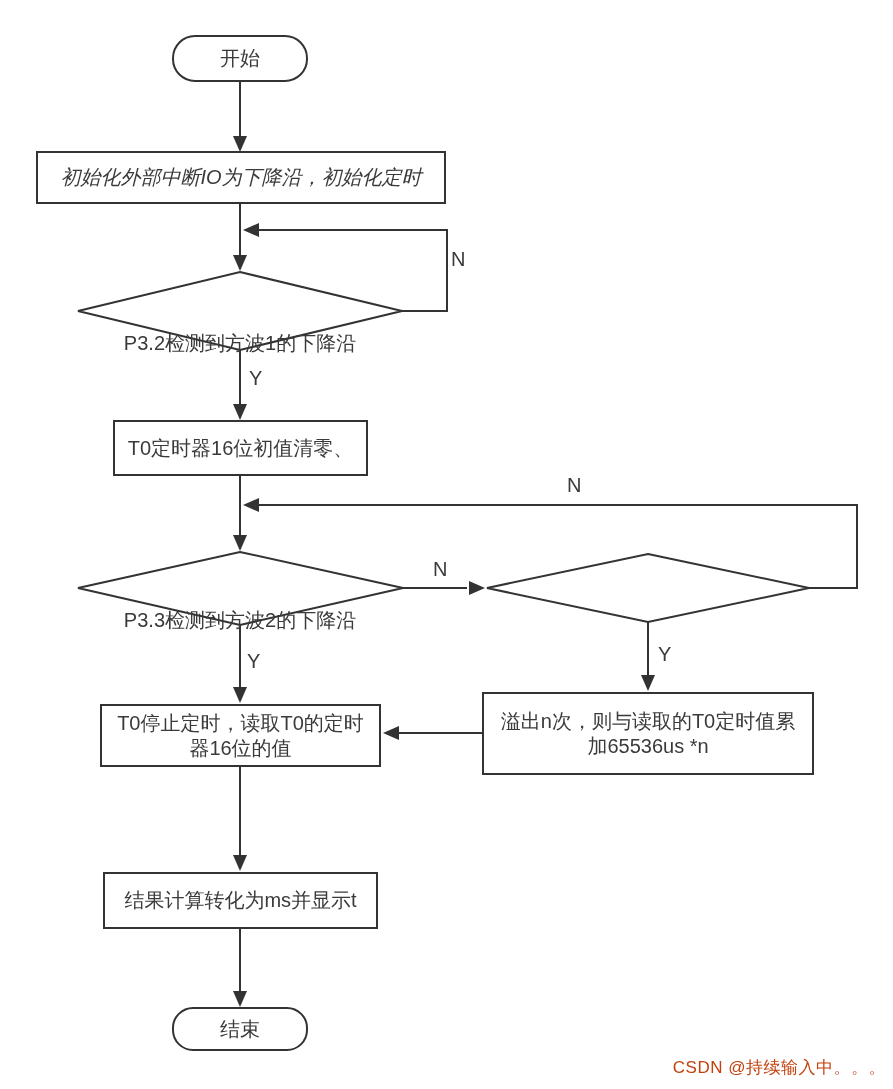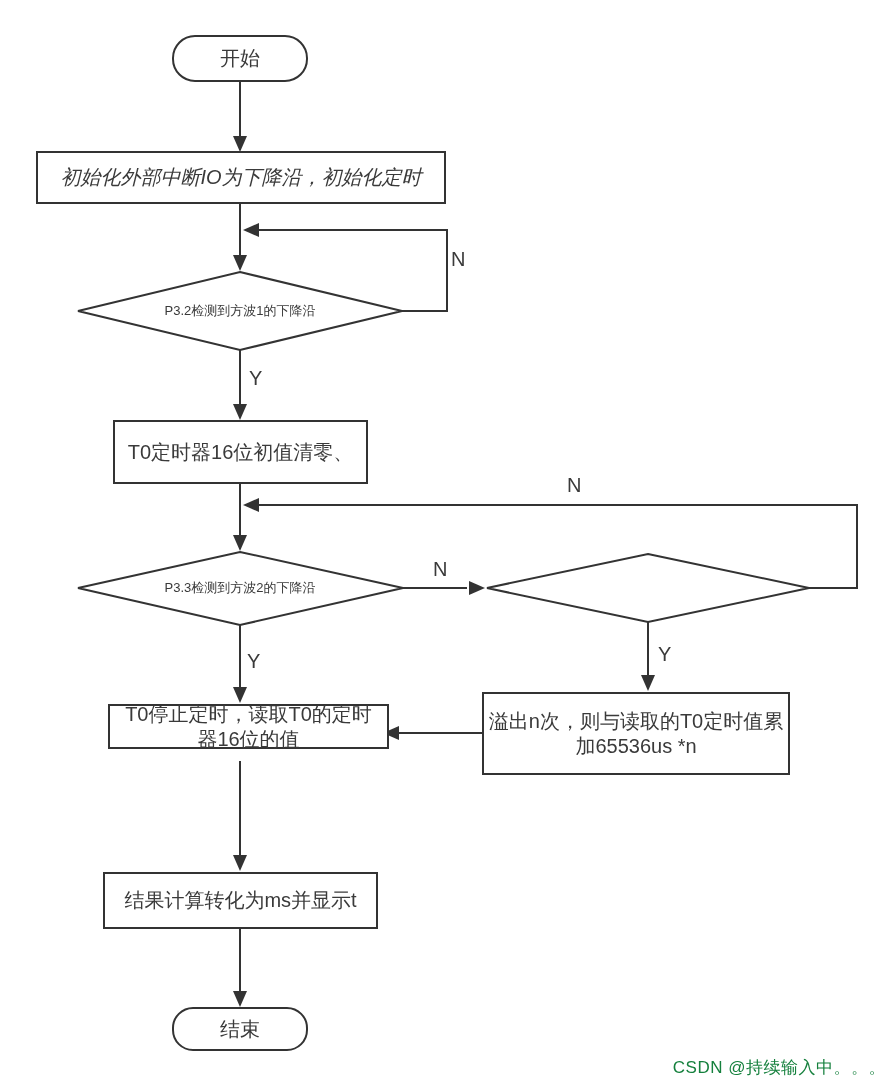--- a/index.html
+++ b/index.html
@@ -36,36 +36,37 @@
   }
   .terminal {
     border-radius: 23px;
   }
   .diamond-label {
     position: absolute;
     display: flex;
     align-items: center;
     justify-content: center;
     text-align: center;
-    font-size: 13px;
+    font-size: 20px;
     color: #3a3a3a;
     background: transparent;
+    margin-top: 32px;
   }
   .edge-label {
     position: absolute;
     font-size: 20px;
     color: #3a3a3a;
     background: transparent;
   }
   #watermark {
     position: absolute;
     top: 1056px;
     right: 7px;
     font-size: 17px;
-    color: #15803d;
+    color: #c2410c;
     letter-spacing: 0.5px;
     white-space: nowrap;
   }
 </style>
 </head>
 <body>
 
 <div id="canvas">
 
   <svg id="wires" width="893" height="1089" viewBox="0 0 893 1089">
@@ -121,33 +122,33 @@
   <div class="node terminal" style="left:172px; top:35px; width:136px; height:47px;">
     <div>开始</div>
   </div>
 
   <div class="node" style="left:36px; top:151px; width:410px; height:53px;font-style:italic;">
     <div>初始化外部中断IO为下降沿，初始化定时</div>
   </div>
 
   <div class="diamond-label" style="left:90px; top:296px; width:300px; height:30px;">P3.2检测到方波1的下降沿</div>
 
-  <div class="node" style="left:113px; top:420px; width:255px; height:64px;gap:17px;">
+  <div class="node" style="left:113px; top:420px; width:255px; height:56px;gap:17px;">
     <div>T0定时器16位初值清零、</div>
   </div>
 
   <div class="diamond-label" style="left:90px; top:573px; width:300px; height:30px;text-align:right;">P3.3检测到方波2的下降沿</div>
 
 
-  <div class="node" style="left:482px; top:692px; width:308px; height:83px;">
+  <div class="node" style="left:482px; top:692px; width:332px; height:83px;">
     <div>溢出n次，则与读取的T0定时值累</div>
     <div>加65536us *n</div>
   </div>
 
-  <div class="node" style="left:108px; top:704px; width:281px; height:45px;">
+  <div class="node" style="left:100px; top:704px; width:281px; height:63px;">
     <div>T0停止定时，读取T0的定时</div>
     <div>器16位的值</div>
   </div>
 
   <div class="node terminal" style="left:172px; top:1007px; width:136px; height:44px; border-radius:21px;">
     <div>结束</div>
   </div>
 
   <div class="node" style="left:103px; top:872px; width:275px; height:57px;">
     <div>结果计算转化为ms并显示t</div>

